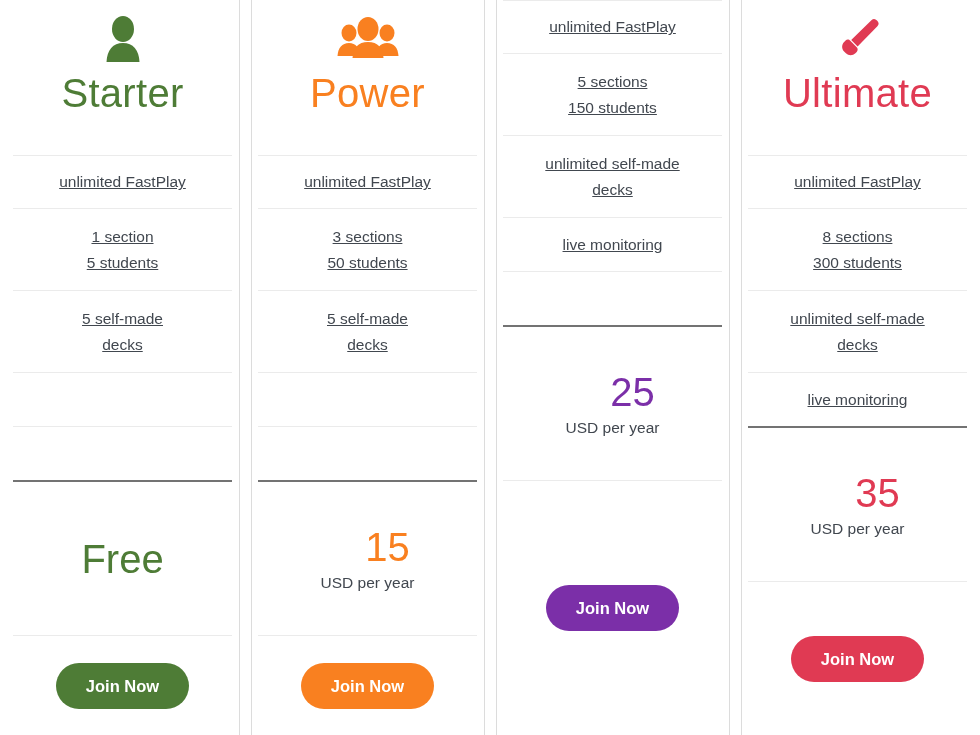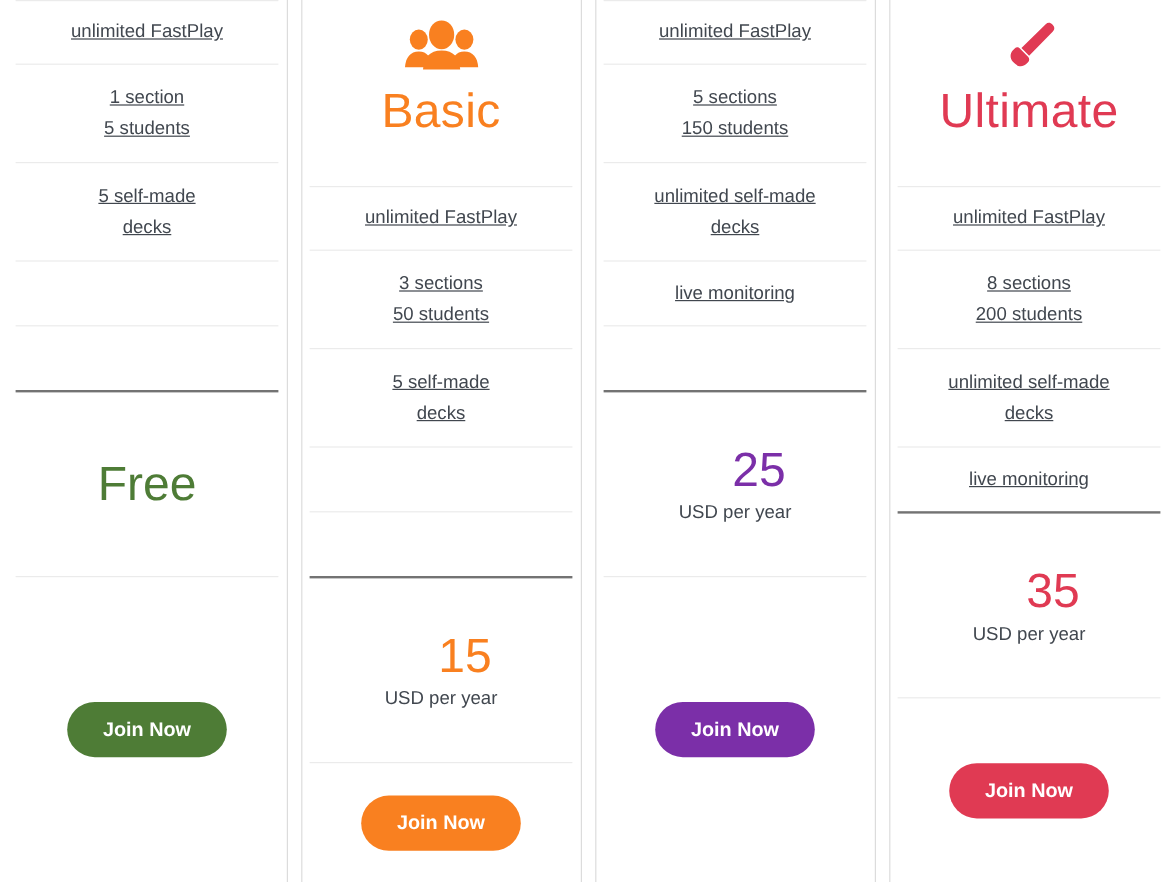--- a/index.html
+++ b/index.html
@@ -153,20 +153,29 @@
     white-space: nowrap;
   }
 </style>
 </head>
 <body>
 
 <div class="pricing-table">
 
   <div class="plan-column">
     <div class="plan-inner">
+      <div class="plan-head">
+        <div class="plan-icon">
+          <svg width="52" height="48" viewBox="0 0 52 48" aria-hidden="true">
+            <ellipse cx="26" cy="13" rx="11" ry="13" fill="#4e7c36"></ellipse>
+            <path d="M26 27c-10 0-16 7-16.5 19h33C42 34 36 27 26 27z" fill="#4e7c36"></path>
+          </svg>
+        </div>
+        <div class="plan-name" style="color:#4e7c36">Starter</div>
+      </div>
 
       <div class="feature-cell fc-0">
           <span class="lines">unlimited FastPlay</span>
         </div>
       <div class="feature-cell fc-1">
           <span class="lines">1 section
 5 students</span>
         </div>
       <div class="feature-cell fc-2">
           <span class="lines">5 self-made
@@ -196,21 +205,21 @@
         <div class="plan-icon">
           <svg width="64" height="48" viewBox="0 0 64 48" aria-hidden="true">
             <ellipse cx="13" cy="17" rx="7.5" ry="8.5" fill="#f98020"></ellipse>
             <path d="M13 27c-7 0-11 5-11.5 13H24C23.5 32 20 27 13 27z" fill="#f98020"></path>
             <ellipse cx="51" cy="17" rx="7.5" ry="8.5" fill="#f98020"></ellipse>
             <path d="M51 27c-7 0-10.5 5-11 13h22.5C62 32 58 27 51 27z" fill="#f98020"></path>
             <ellipse cx="32" cy="13" rx="10.5" ry="12" fill="#f98020"></ellipse>
             <path d="M32 26c-10 0-15 6-15.5 16h31C47 32 42 26 32 26z" fill="#f98020"></path>
           </svg>
         </div>
-        <div class="plan-name" style="color:#f98020">Basic</div>
+        <div class="plan-name" style="color:#f98020">Power</div>
       </div>
 
       <div class="feature-cell fc-0">
           <span class="lines">unlimited FastPlay</span>
         </div>
       <div class="feature-cell fc-1">
           <span class="lines">3 sections
 50 students</span>
         </div>
       <div class="feature-cell fc-2">
@@ -277,21 +286,21 @@
           </svg>
         </div>
         <div class="plan-name" style="color:#e03a53">Ultimate</div>
       </div>
 
       <div class="feature-cell fc-0">
           <span class="lines">unlimited FastPlay</span>
         </div>
       <div class="feature-cell fc-1">
           <span class="lines">8 sections
-200 students</span>
+300 students</span>
         </div>
       <div class="feature-cell fc-2">
           <span class="lines">unlimited self-made
 decks</span>
         </div>
       <div class="feature-cell fc-3">
           <span class="lines">live monitoring</span>
         </div>
 
       <div class="price-cell">

